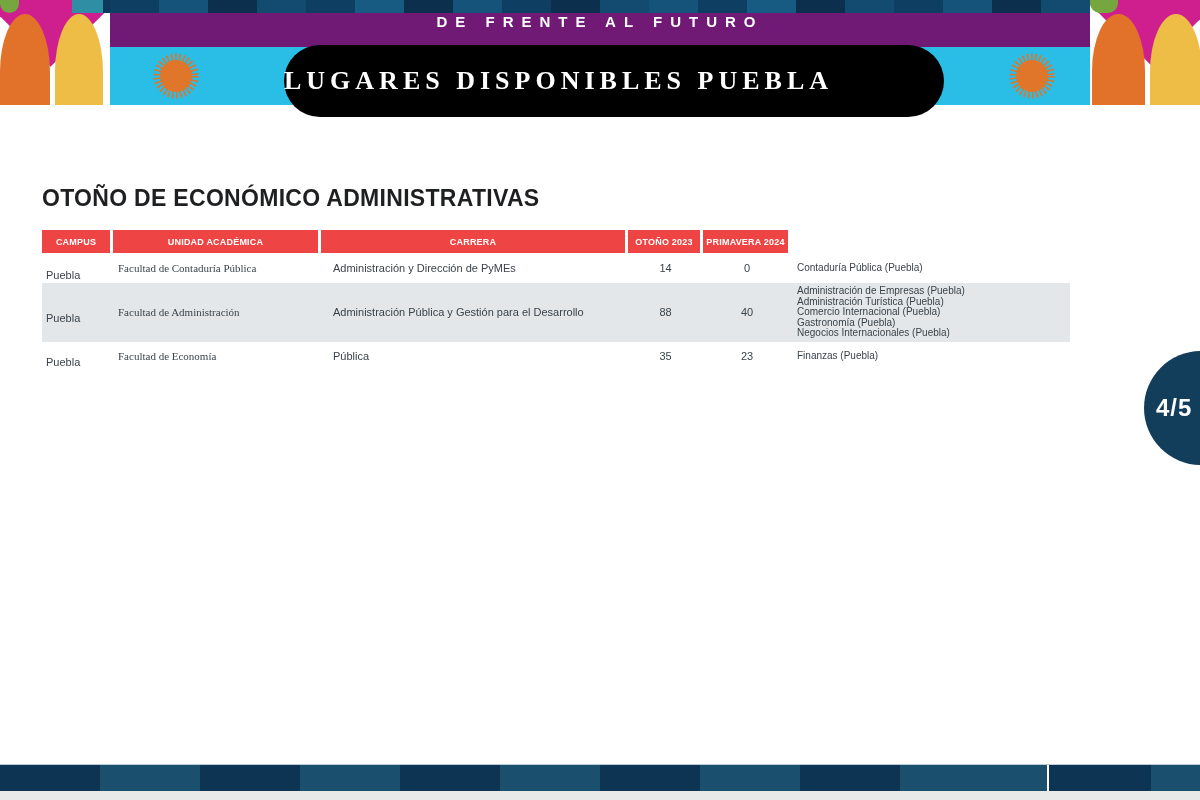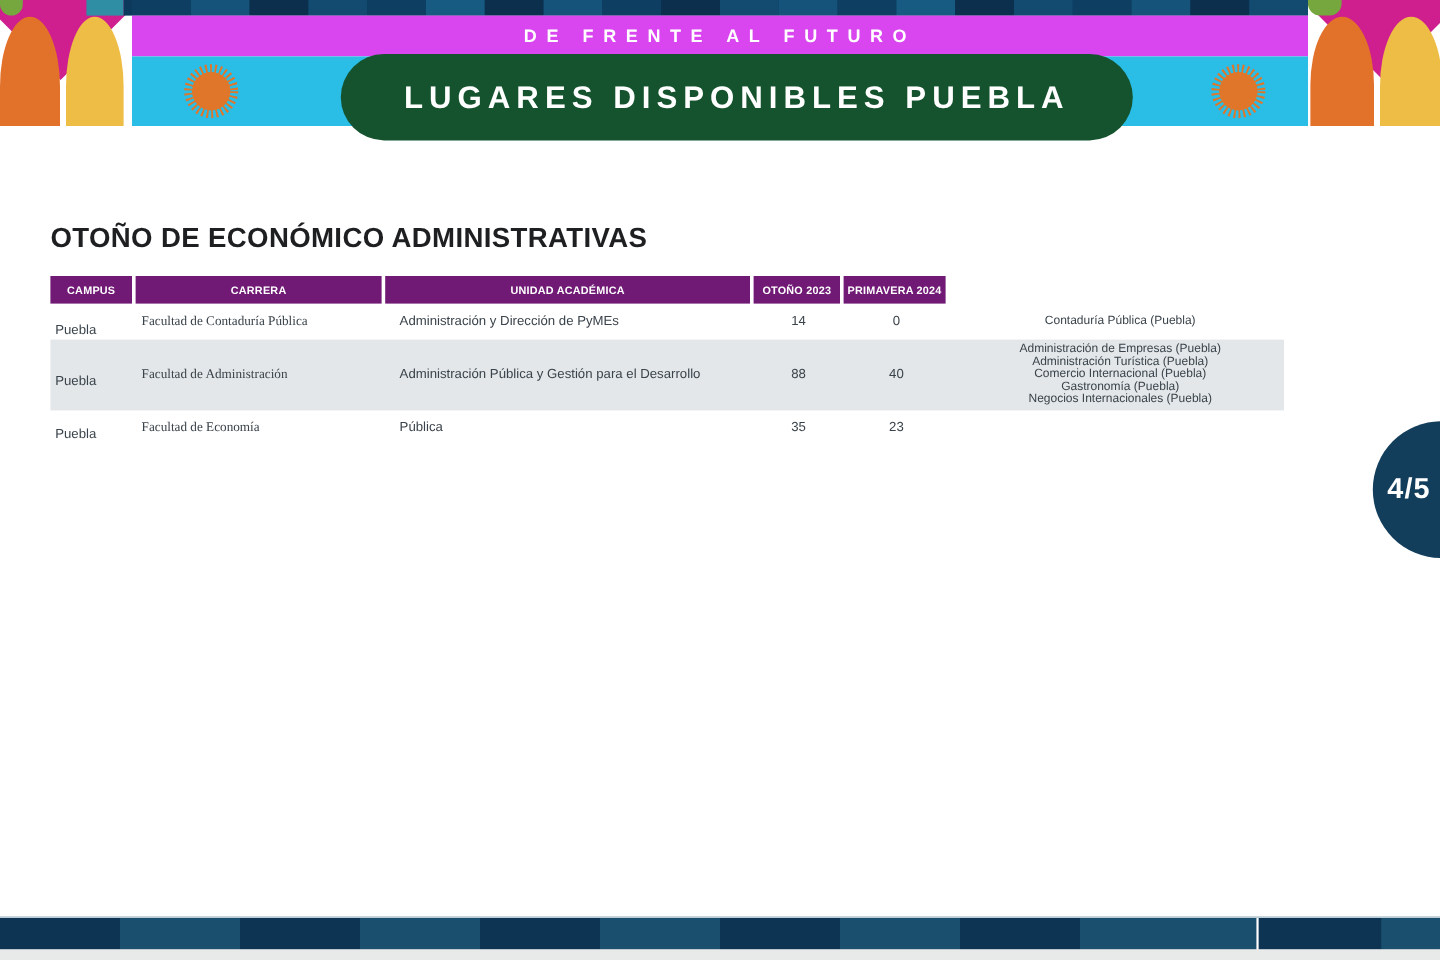--- a/index.html
+++ b/index.html
@@ -6,28 +6,28 @@
   body {
     width:1200px; height:800px; position:relative; overflow:hidden;
     background:#ffffff;
     font-family:"Liberation Sans","DejaVu Sans",sans-serif;
   }
 
   
   .banner { position:absolute; left:110px; top:0; width:980px; height:105px; }
   .mosaic-strip { position:absolute; left:0; top:0; width:100%; height:13px; background:#0d3a5c; display:flex; overflow:hidden; }
   .mosaic-strip div { height:100%; }
-  .band-upper { position:absolute; left:0; top:13px; width:100%; height:34px; background:#d946ef; display:flex; align-items:center; justify-content:center; }
+  .band-upper { position:absolute; left:0; top:13px; width:100%; height:34px; background:#701a75; display:flex; align-items:flex-start; justify-content:center; }
   .band-lower { position:absolute; left:0; top:47px; width:100%; height:58px; background:#2abde6; }
   .tagline { color:#ffffff; font-weight:bold; font-size:15px; letter-spacing:8px; white-space:nowrap; }
 
   .pill {
     position:absolute; left:284px; top:45px; width:660px; height:72px;
-    background:#14532d; border-radius:36px; z-index:5;
-    display:flex; align-items:center; justify-content:center;
+    background:#000000; border-radius:36px; z-index:5;
+    display:flex; align-items:center; font-family:Liberation Serif, serif;
   }
   .pill span { color:#ffffff; font-size:26px; font-weight:bold; letter-spacing:5px; white-space:nowrap; }
 
   .sun { position:absolute; z-index:4; width:50px; height:50px; }
   .sun-left  { left:151px; top:51px; }
   .sun-right { left:1007px; top:51px; }
 
   
   .deco { position:absolute; top:0; width:110px; height:105px; overflow:hidden; }
   .deco-left  { left:0; }
@@ -56,36 +56,36 @@
     font-size:23px; font-weight:bold; color:#1d1f21; letter-spacing:0.3px;
   }
 
   
   .table { position:absolute; left:42px; top:230px; width:1028px; }
   .thead {
     display:grid; grid-template-columns:68px 205px 304px 72px 85px 279px;
     column-gap:3px; height:23px; margin-bottom:1px;
   }
   .thead .hcell {
-    background:#701a75; color:#ffffff; font-size:9px; font-weight:bold;
+    background:#ef4444; color:#ffffff; font-size:9px; font-weight:bold;
     display:flex; align-items:center; justify-content:center;
     text-align:center; letter-spacing:0.2px; white-space:nowrap; overflow:hidden;
   }
   .trow {
     display:grid; grid-template-columns:71px 208px 307px 75px 88px 279px;
     align-items:center; min-height:29px;
     font-size:11px; color:#3a434b;
   }
   .trow.alt { background:#e3e7e9; }
   .cell { line-height:13px; }
   .c-campus  { padding-left:4px;margin-top:13px; }
   .c-unidad  { padding-left:5px;font-family:Liberation Serif, serif; }
   .c-carrera { padding-left:12px; }
   .c-num     { text-align:center; }
-  .c-alt     { padding:3px 0 3px 6px; font-size:10px;text-align:center; }
+  .c-alt     { padding:3px 0 3px 6px; font-size:10px; }
   .c-alt div { line-height:10.6px; }
 
   
   .page-circle {
     position:absolute; right:-58px; top:351px; width:114px; height:114px;
     border-radius:50%; background:#123e5c; z-index:6;
     display:flex; align-items:center;
   }
   .page-circle span { color:#ffffff; font-size:24px; font-weight:bold; letter-spacing:1px; padding-left:12px; }
 
@@ -155,22 +155,22 @@
   <div class="shape sq sq-green"></div>
   <div class="shape dome dome-orange"></div>
   <div class="shape dome dome-yellow"></div>
 </div>
 
 <div class="section-title">OTOÑO DE ECONÓMICO ADMINISTRATIVAS</div>
 
 <div class="table">
   <div class="thead">
       <div class="hcell">CAMPUS</div>
+      <div class="hcell">UNIDAD ACADÉMICA</div>
       <div class="hcell">CARRERA</div>
-      <div class="hcell">UNIDAD ACADÉMICA</div>
       <div class="hcell">OTOÑO 2023</div>
       <div class="hcell">PRIMAVERA 2024</div>
     </div>
   <div>
       <div class="trow">
         <div class="cell c-campus">Puebla</div>
         <div class="cell c-unidad">Facultad de Contaduría Pública</div>
         <div class="cell c-carrera">Administración y Dirección de PyMEs</div>
         <div class="cell c-num">14</div>
         <div class="cell c-num">0</div>
@@ -191,20 +191,23 @@
           <div>Gastronomía (Puebla)</div>
           <div>Negocios Internacionales (Puebla)</div>
         </div>
       </div>
       <div class="trow">
         <div class="cell c-campus">Puebla</div>
         <div class="cell c-unidad">Facultad de Economía</div>
         <div class="cell c-carrera">Pública</div>
         <div class="cell c-num">35</div>
         <div class="cell c-num">23</div>
+        <div class="cell c-alt">
+          <div>Finanzas (Puebla)</div>
+        </div>
       </div>
     </div>
 </div>
 
 <div class="page-circle">
   <span>4/5</span>
 </div>
 
 <div class="bottom-mosaic">
     <div style="width: 100px; background: rgb(13, 52, 82);"></div>

